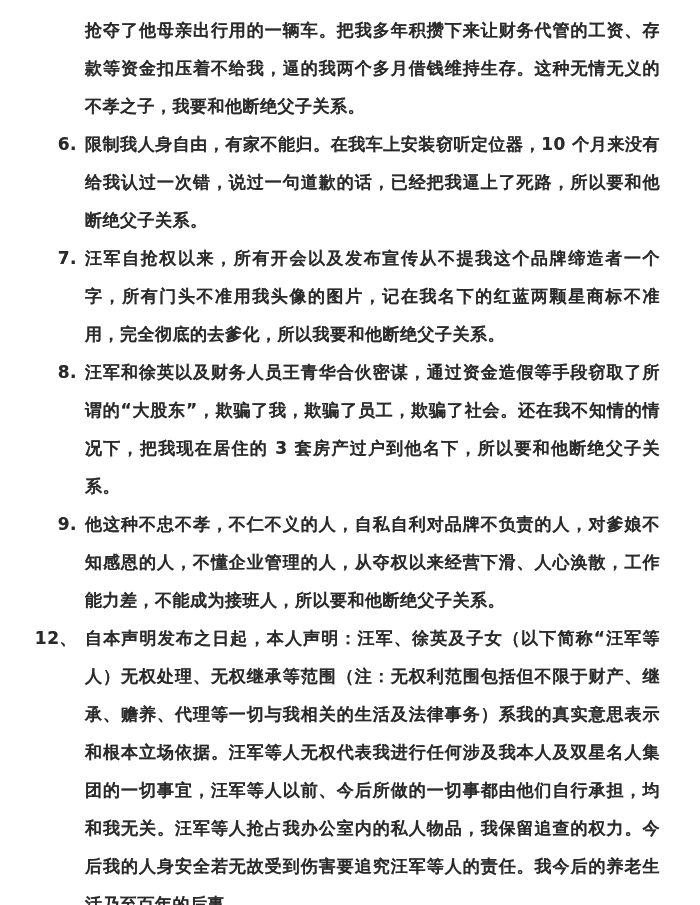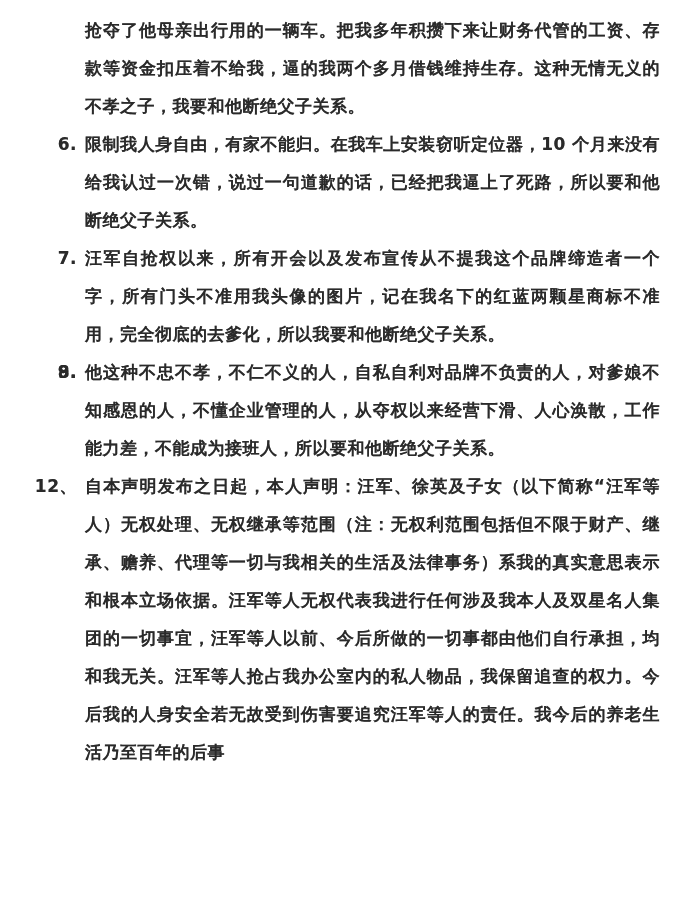--- a/index.html
+++ b/index.html
@@ -42,17 +42,17 @@
   }
 </style>
 </head>
 <body>
 
 <div class="page">
   <p class="para">抢夺了他母亲出行用的一辆车。把我多年积攒下来让财务代管的工资、存款等资金扣压着不给我，逼的我两个多月借钱维持生存。这种无情无义的不孝之子，我要和他断绝父子关系。</p>
   <div id="numbered-list">
       <p class="para"><span class="num">6.</span><span>限制我人身自由，有家不能归。在我车上安装窃听定位器，10 个月来没有给我认过一次错，说过一句道歉的话，已经把我逼上了死路，所以要和他断绝父子关系。</span></p>
       <p class="para"><span class="num">7.</span><span>汪军自抢权以来，所有开会以及发布宣传从不提我这个品牌缔造者一个字，所有门头不准用我头像的图片，记在我名下的红蓝两颗星商标不准用，完全彻底的去爹化，所以我要和他断绝父子关系。</span></p>
-      <p class="para"><span class="num">8.</span></p>
+      <p class="para"><span class="num">8.</span><span>汪军和徐英以及财务人员王青华合伙密谋，通过资金造假等手段窃取了所谓的“大股东”，欺骗了我，欺骗了员工，欺骗了社会。还在我不知情的情况下，把我现在居住的 3 套房产过户到他名下，所以要和他断绝父子关系。</span></p>
       <p class="para"><span class="num">9.</span><span>他这种不忠不孝，不仁不义的人，自私自利对品牌不负责的人，对爹娘不知感恩的人，不懂企业管理的人，从夺权以来经营下滑、人心涣散，工作能力差，不能成为接班人，所以要和他断绝父子关系。</span></p>
       <p class="para"><span class="num">12、</span><span>自本声明发布之日起，本人声明：汪军、徐英及子女（以下简称“汪军等人）无权处理、无权继承等范围（注：无权利范围包括但不限于财产、继承、赡养、代理等一切与我相关的生活及法律事务）系我的真实意思表示和根本立场依据。汪军等人无权代表我进行任何涉及我本人及双星名人集团的一切事宜，汪军等人以前、今后所做的一切事都由他们自行承担，均和我无关。汪军等人抢占我办公室内的私人物品，我保留追查的权力。今后我的人身安全若无故受到伤害要追究汪军等人的责任。我今后的养老生活乃至百年的后事</span></p>
     </div>
 </div>
 
 </body></html>

